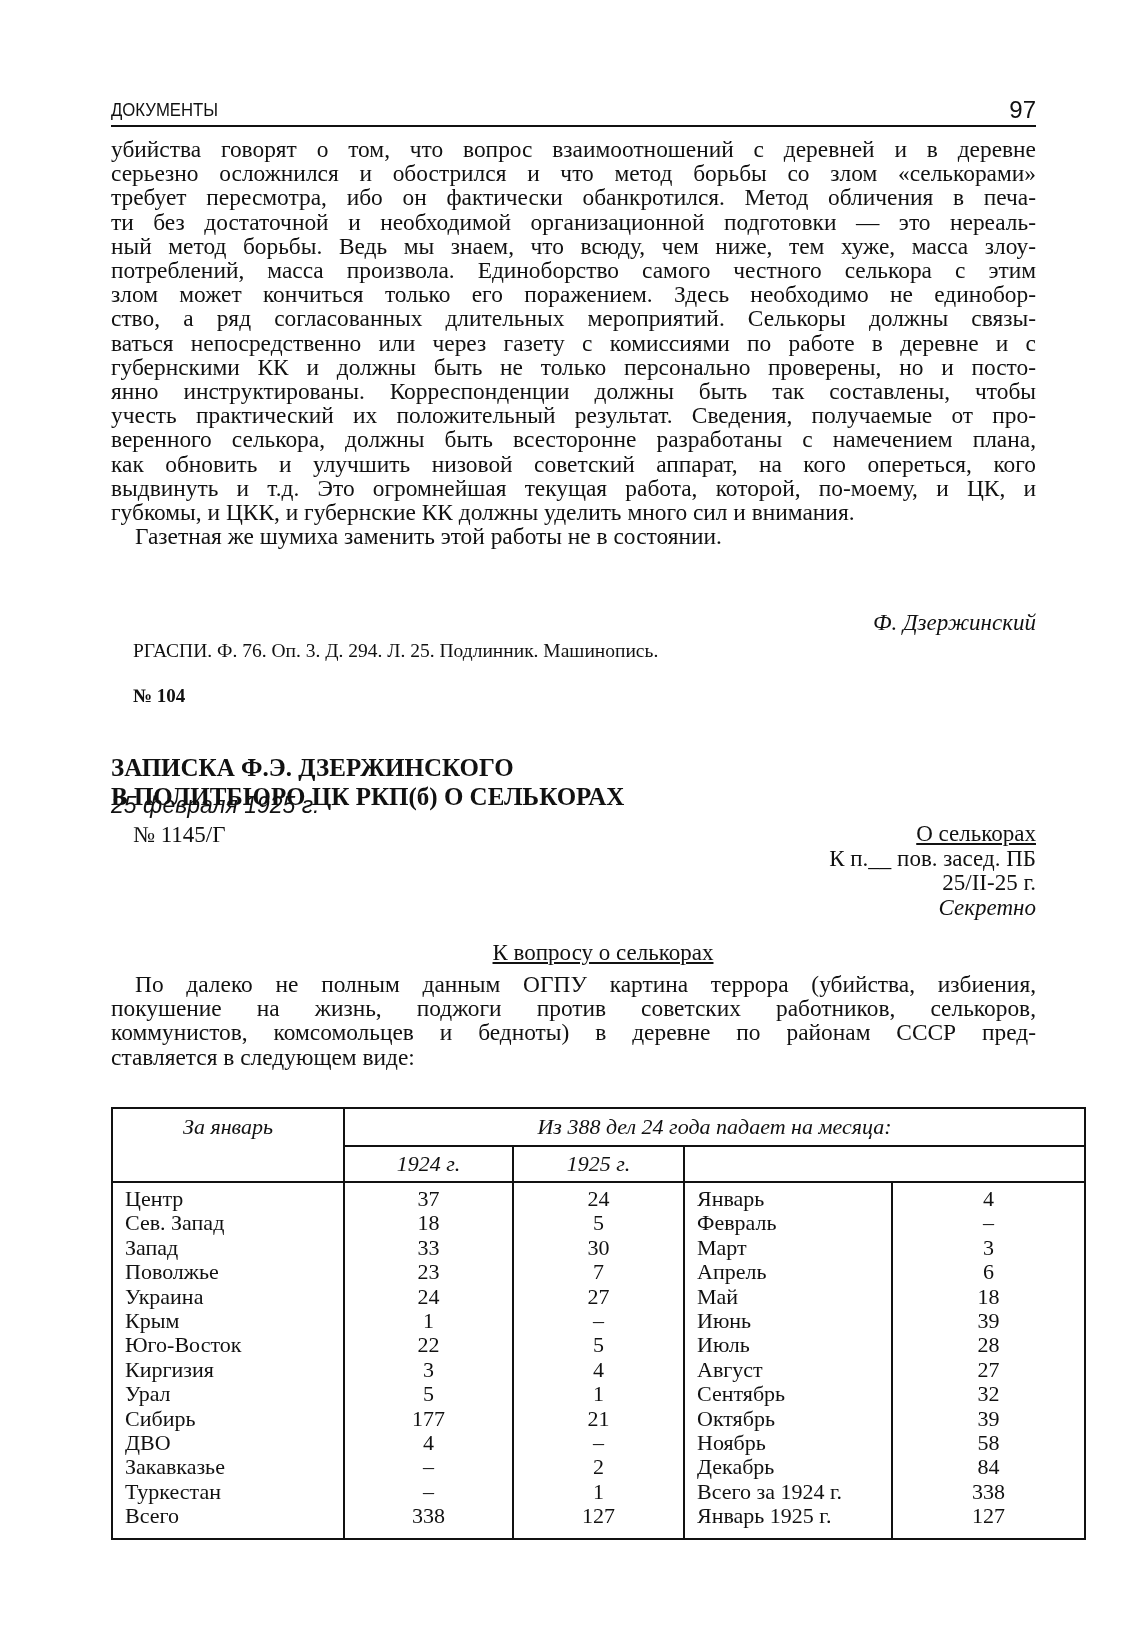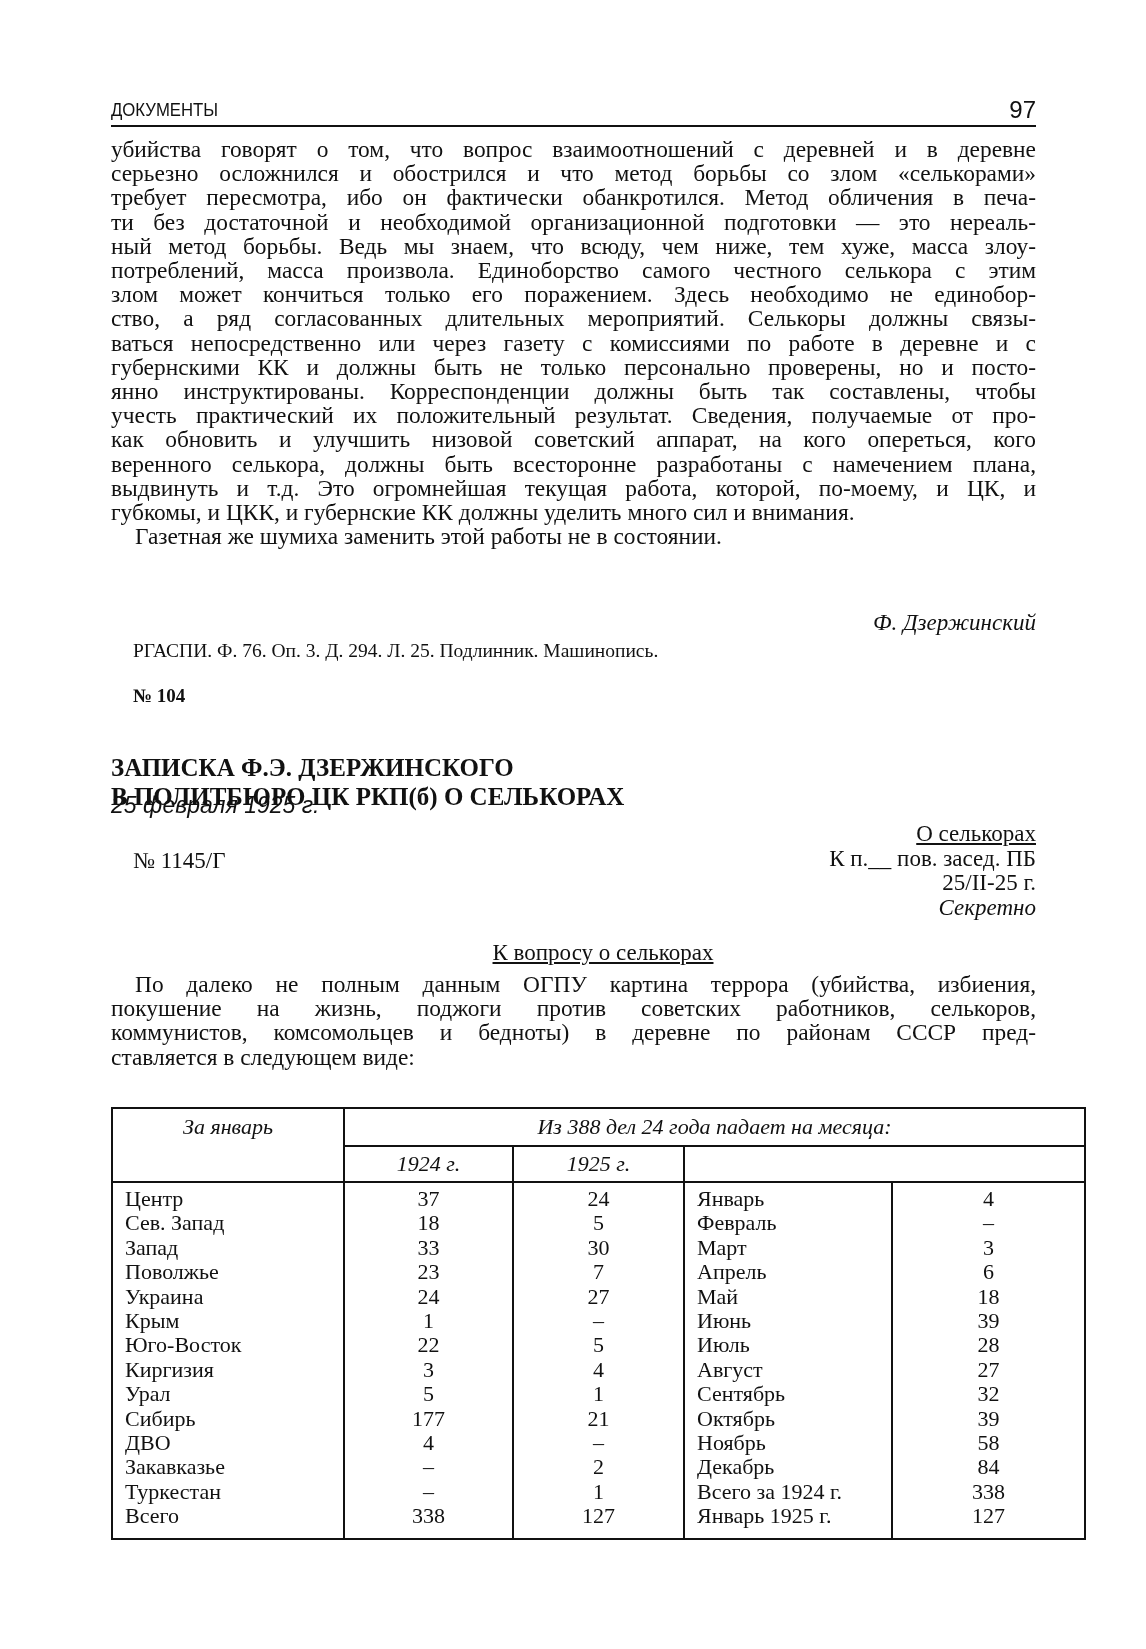--- a/index.html
+++ b/index.html
@@ -23,21 +23,21 @@
     font-style: italic; font-size: 23px; }
   .archive { position: absolute; left: 133px; top: 640px; font-family: "Liberation Serif", serif;
     font-size: 19.5px; }
 
   .doc-number { position: absolute; left: 133px; top: 685px; font-family: "Liberation Serif", serif;
     font-weight: bold; font-size: 19px; }
   .doc-title { position: absolute; left: 111px; top: 753px; font-family: "Liberation Serif", serif;
     font-weight: bold; font-size: 25px; line-height: 29px; }
   .doc-date { position: absolute; left: 111px; top: 792px; font-family: Liberation Sans, sans-serif;
     font-style: italic; font-size: 23px; }
-  .doc-ref { position: absolute; left: 133px; top: 848px; font-family: "Liberation Serif", serif;
+  .doc-ref { position: absolute; left: 133px; top: 822px; font-family: "Liberation Serif", serif;
     font-size: 23px; }
 
   .meta-right { position: absolute; right: 110px; top: 822px; font-family: "Liberation Serif", serif;
     font-size: 23px; line-height: 24.5px; text-align: right; }
   .meta-right .u { text-decoration: underline; }
   .meta-right .i { font-style: italic; }
 
   .subtitle { position: absolute; left: 0; width: 1146px; top: 940px; text-align: center;
     font-family: "Liberation Serif", serif; font-size: 23px; }
   .subtitle span { text-decoration: underline; padding-left: 60px; }
@@ -71,22 +71,22 @@
     <span class="line">требует пересмотра, ибо он фактически обанкротился. Метод обличения в печа-</span>
     <span class="line">ти без достаточной и необходимой организационной подготовки — это нереаль-</span>
     <span class="line">ный метод борьбы. Ведь мы знаем, что всюду, чем ниже, тем хуже, масса злоу-</span>
     <span class="line">потреблений, масса произвола. Единоборство самого честного селькора с этим</span>
     <span class="line">злом может кончиться только его поражением. Здесь необходимо не единобор-</span>
     <span class="line">ство, а ряд согласованных длительных мероприятий. Селькоры должны связы-</span>
     <span class="line">ваться непосредственно или через газету с комиссиями по работе в деревне и с</span>
     <span class="line">губернскими КК и должны быть не только персонально проверены, но и посто-</span>
     <span class="line">янно инструктированы. Корреспонденции должны быть так составлены, чтобы</span>
     <span class="line">учесть практический их положительный результат. Сведения, получаемые от про-</span>
+    <span class="line">веренного селькора, должны быть всесторонне разработаны с намечением плана,</span>
     <span class="line">как обновить и улучшить низовой советский аппарат, на кого опереться, кого</span>
-    <span class="line">веренного селькора, должны быть всесторонне разработаны с намечением плана,</span>
     <span class="line">выдвинуть и т.д. Это огромнейшая текущая работа, которой, по-моему, и ЦК, и</span>
     <span class="line last">губкомы, и ЦКК, и губернские КК должны уделить много сил и внимания.</span>
     <span class="line last indent">Газетная же шумиха заменить этой работы не в состоянии.</span>
   </div>
 
   <div class="signature">Ф. Дзержинский</div>
   <div class="archive">РГАСПИ. Ф. 76. Оп. 3. Д. 294. Л. 25. Подлинник. Машинопись.</div>
 
   <div class="doc-number">№ 104</div>
   <div class="doc-title">

